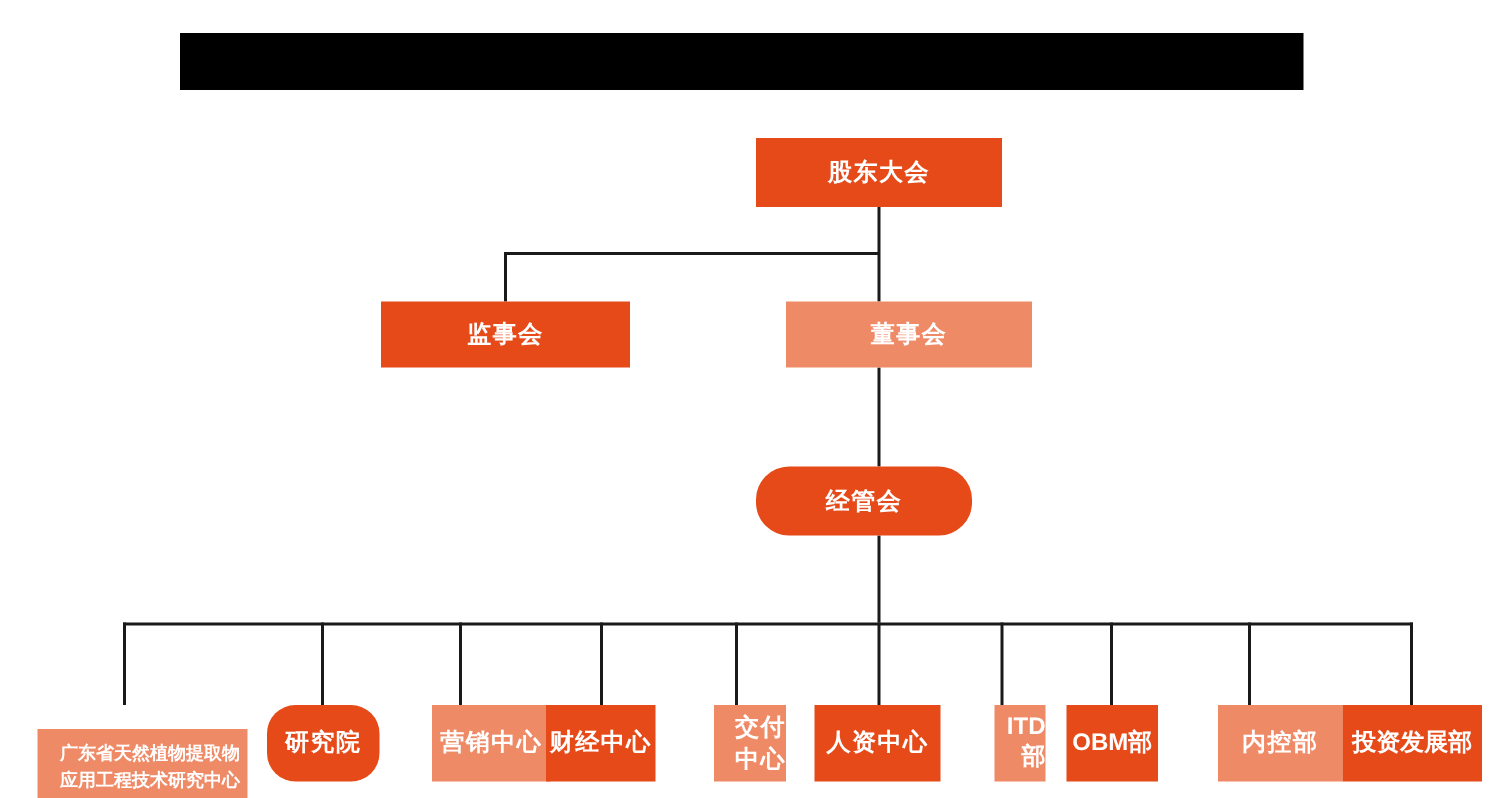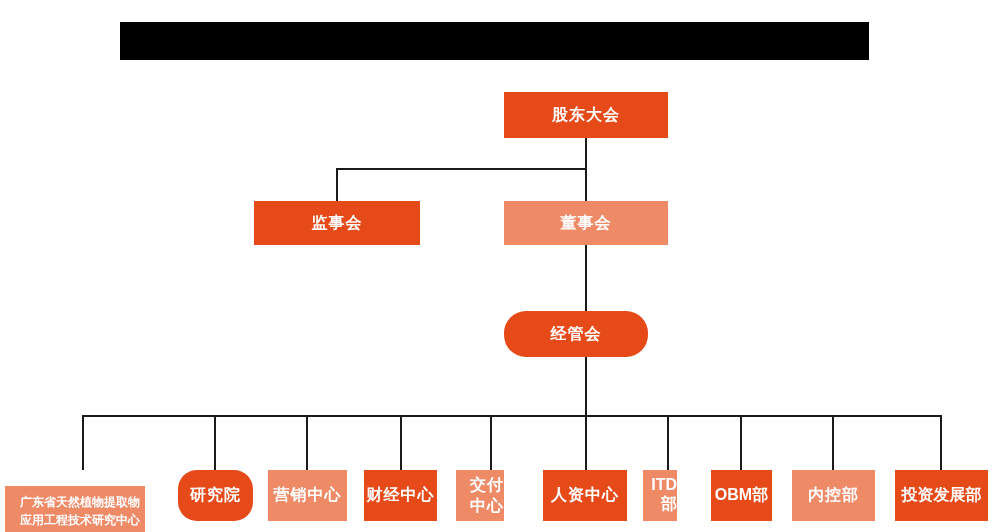--- a/index.html
+++ b/index.html
@@ -29,21 +29,21 @@
     align-items: center;
     justify-content: center;
     color: #ffffff;
     font-weight: bold;
     font-size: 16px;
     text-align: right;
     letter-spacing: 1px;
     box-sizing: border-box;
   }
   .node.primary { background: var(--primary, #e64a19); }
-  .node.secondary { background: var(--secondary, #ef8a67); }
+  .node.secondary { background: var(--secondary, #ef8a67); margin-left: 20px; }
   .node.small-text {
     font-size: 12px;
     line-height: 1.45;
     letter-spacing: 0;
     padding: 2px 5px;
   }
   .line {
     position: absolute;
     background: var(--line, #1a1a1a);
   }

